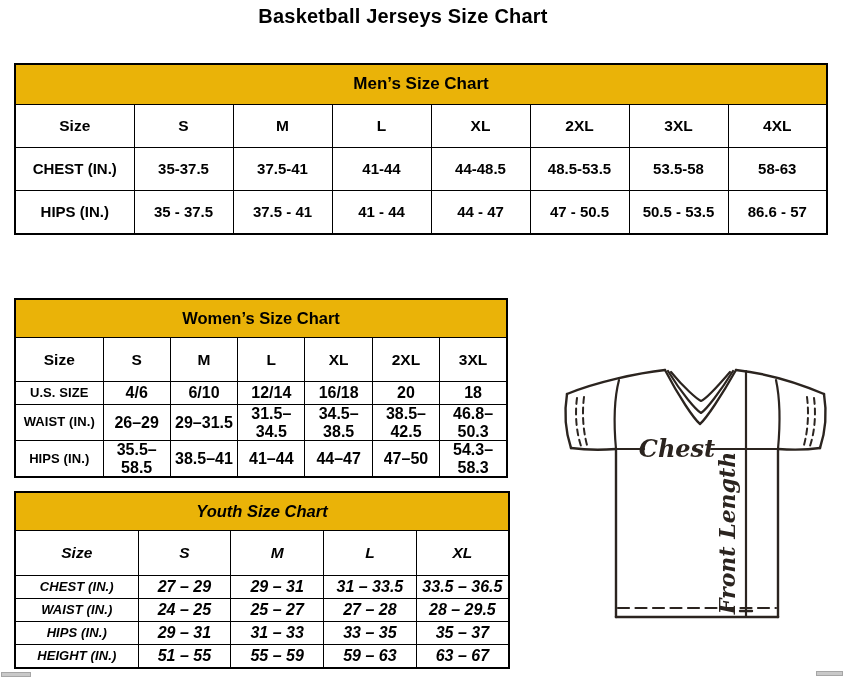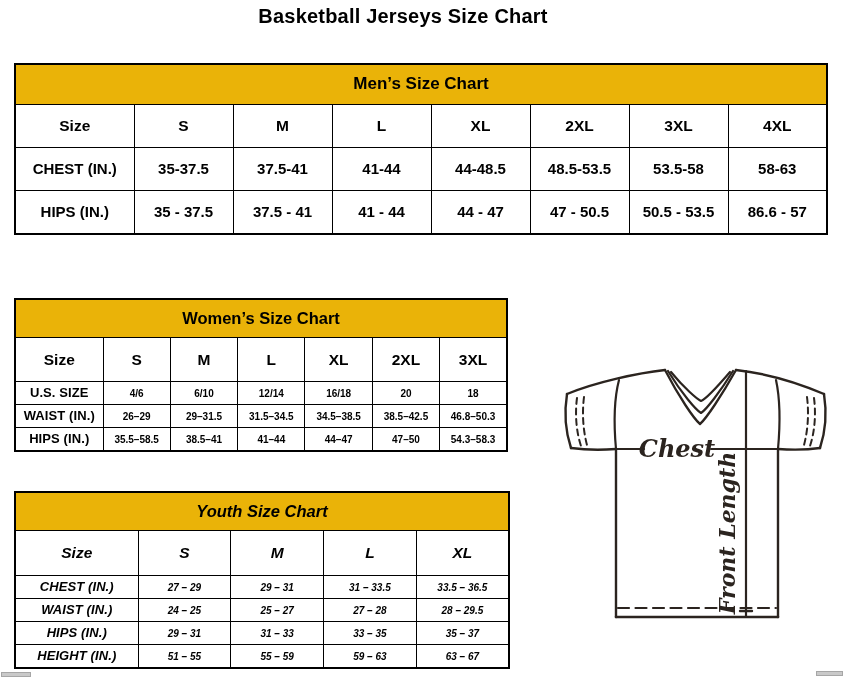--- a/index.html
+++ b/index.html
@@ -23,21 +23,21 @@
     border:1px solid #000;text-align:center;vertical-align:middle;
     font-weight:700;padding:0;line-height:1.1;
   }
   td.chart-header{background:#eab308;font-size:17px;}
   .men td.chart-header{height:39px;}
   .women td.chart-header,.youth td.chart-header{height:37px;font-size:16.5px;}
   .men .size-row td{height:42px;font-size:15.5px;}
   .men .data-row td{height:42px;font-size:15px;}
   .women .size-row td{height:43px;font-size:15.5px;}
   .youth .size-row td{height:44px;font-size:15.5px;}
-  .women .data-row td,.youth .data-row td{height:22px;font-size:10px;}
+  .women .data-row td,.youth .data-row td{height:22px;font-size:16px;}
   .women .data-row td.row-label,.youth .data-row td.row-label{font-size:13px;letter-spacing:0.1px;text-align:center;}
   .jersey{position:absolute;left:556px;top:361px;width:285px;height:266px;}
   .jersey .measure-label{
     font-family:"DejaVu Serif", serif;font-style:italic;font-weight:700;fill:#2b241f;
   }
   .scroll-frag{position:absolute;height:5px;background:#c9c9c9;border:1px solid #a6a6a6;box-sizing:border-box;}
   .scroll-frag.left{left:1px;top:672px;width:30px;}
   .scroll-frag.right{left:816px;top:671px;width:27px;}
 </style>
 </head>

